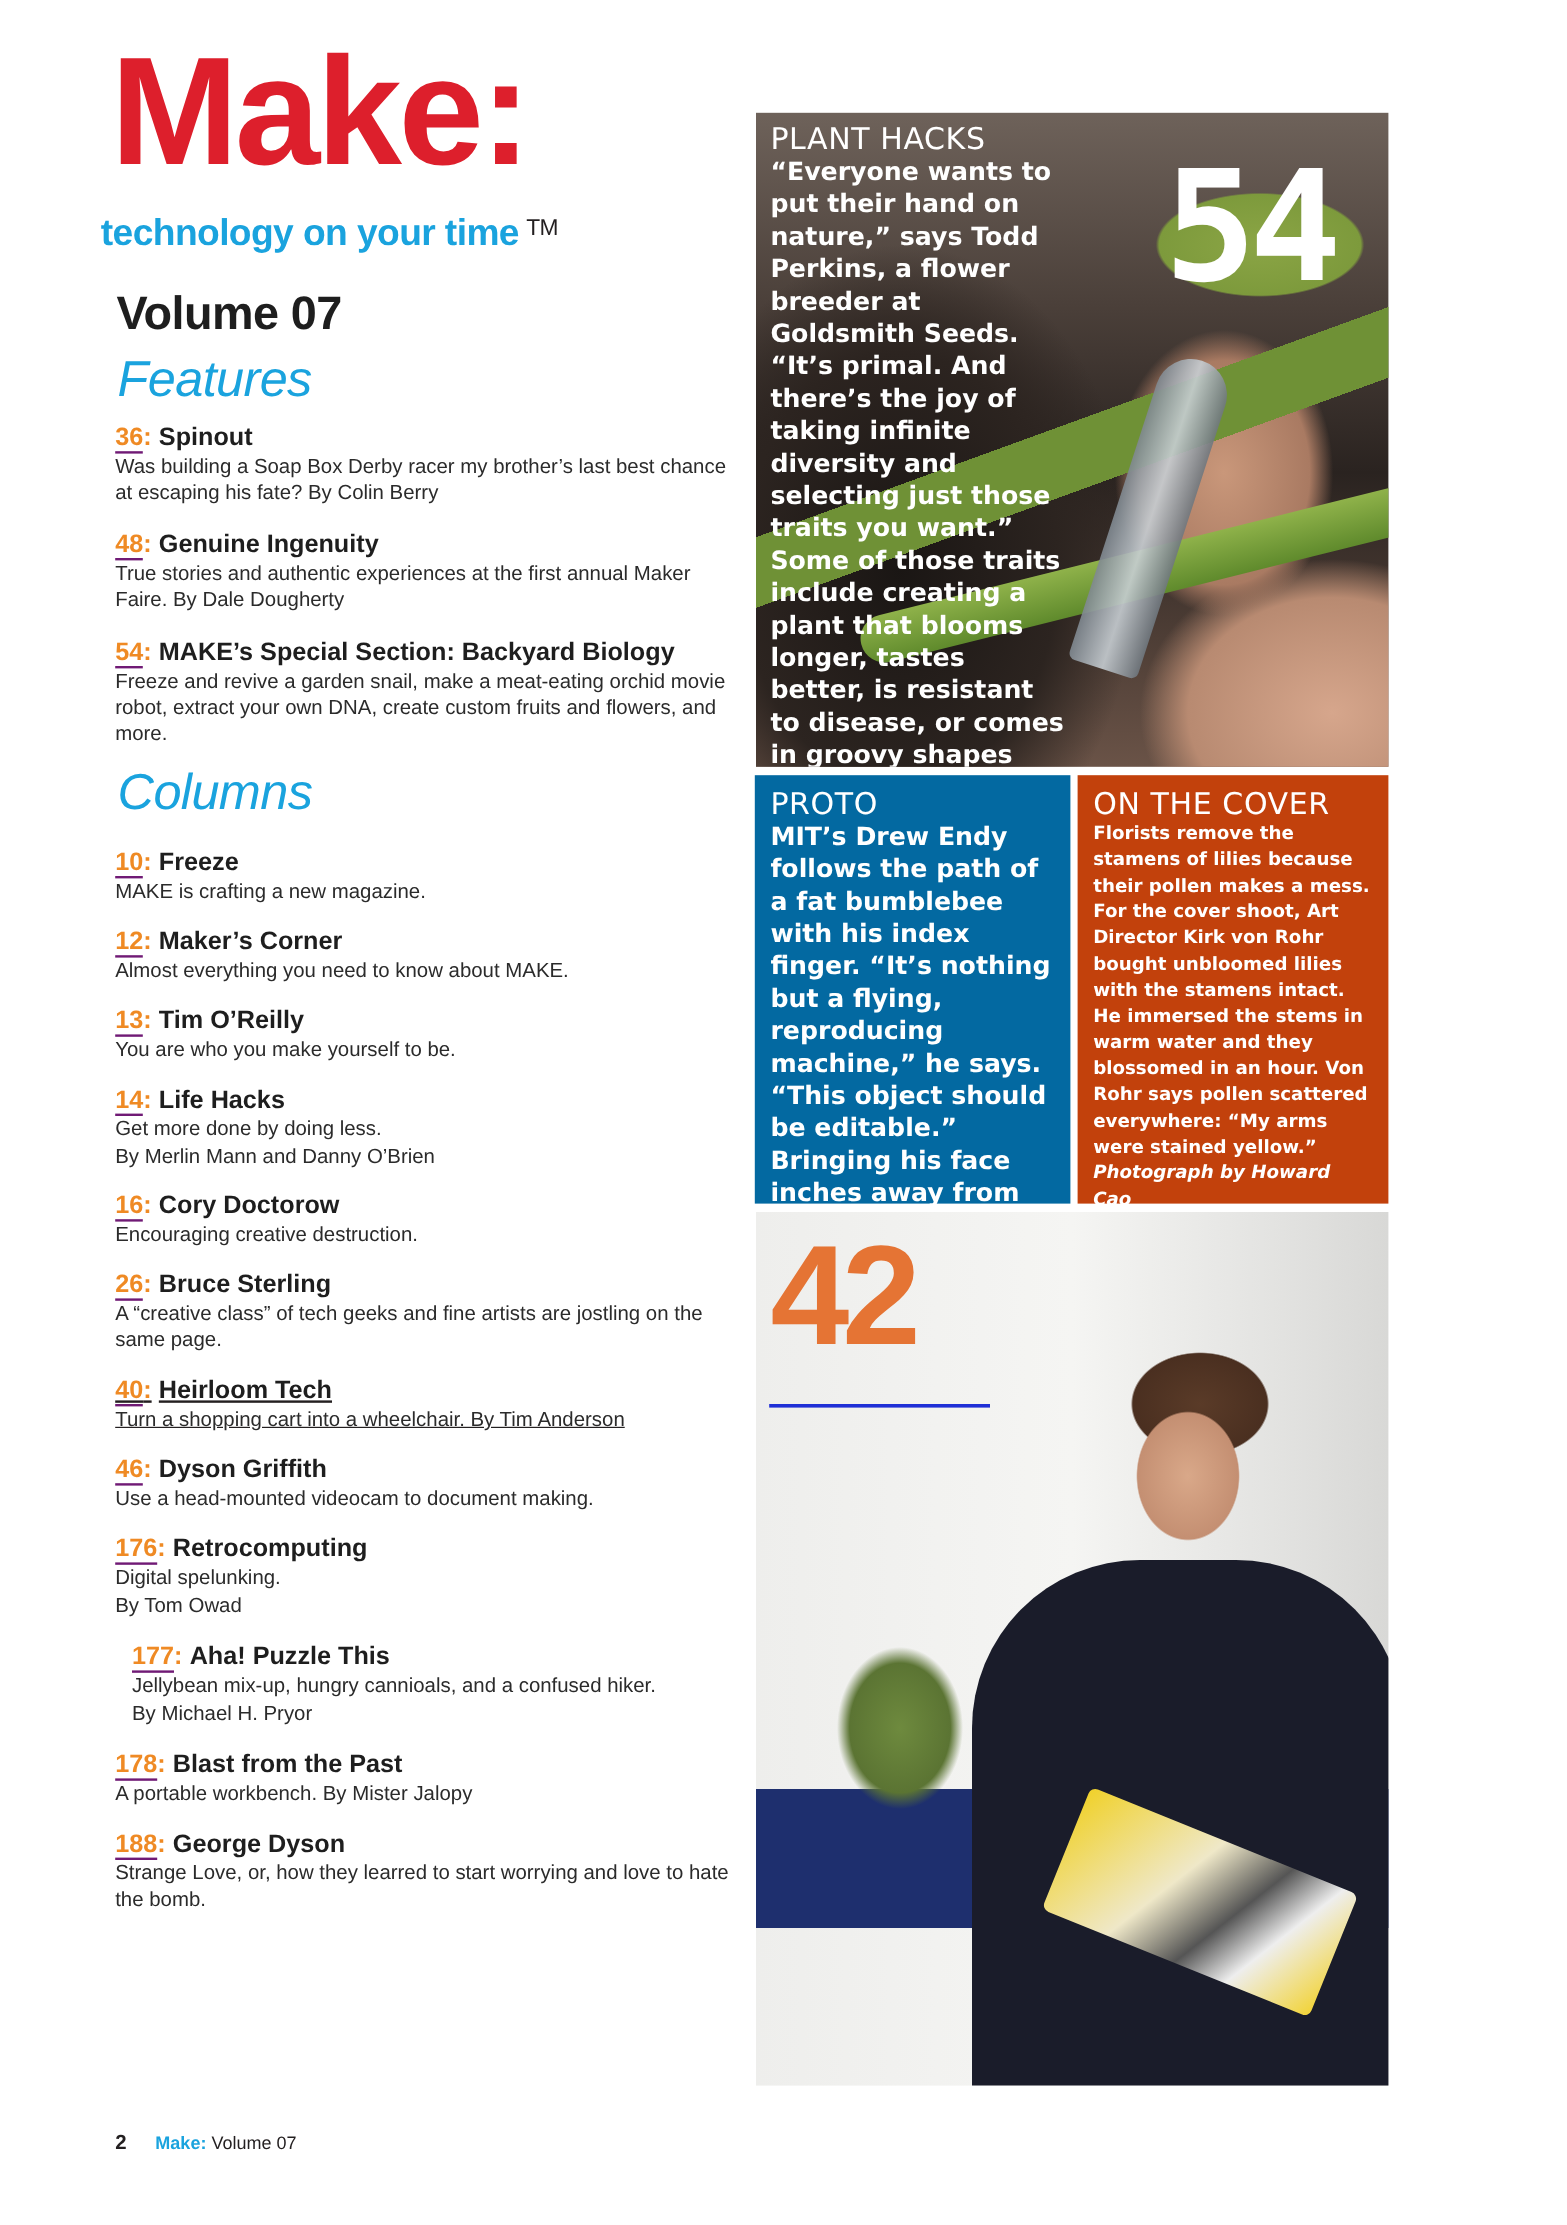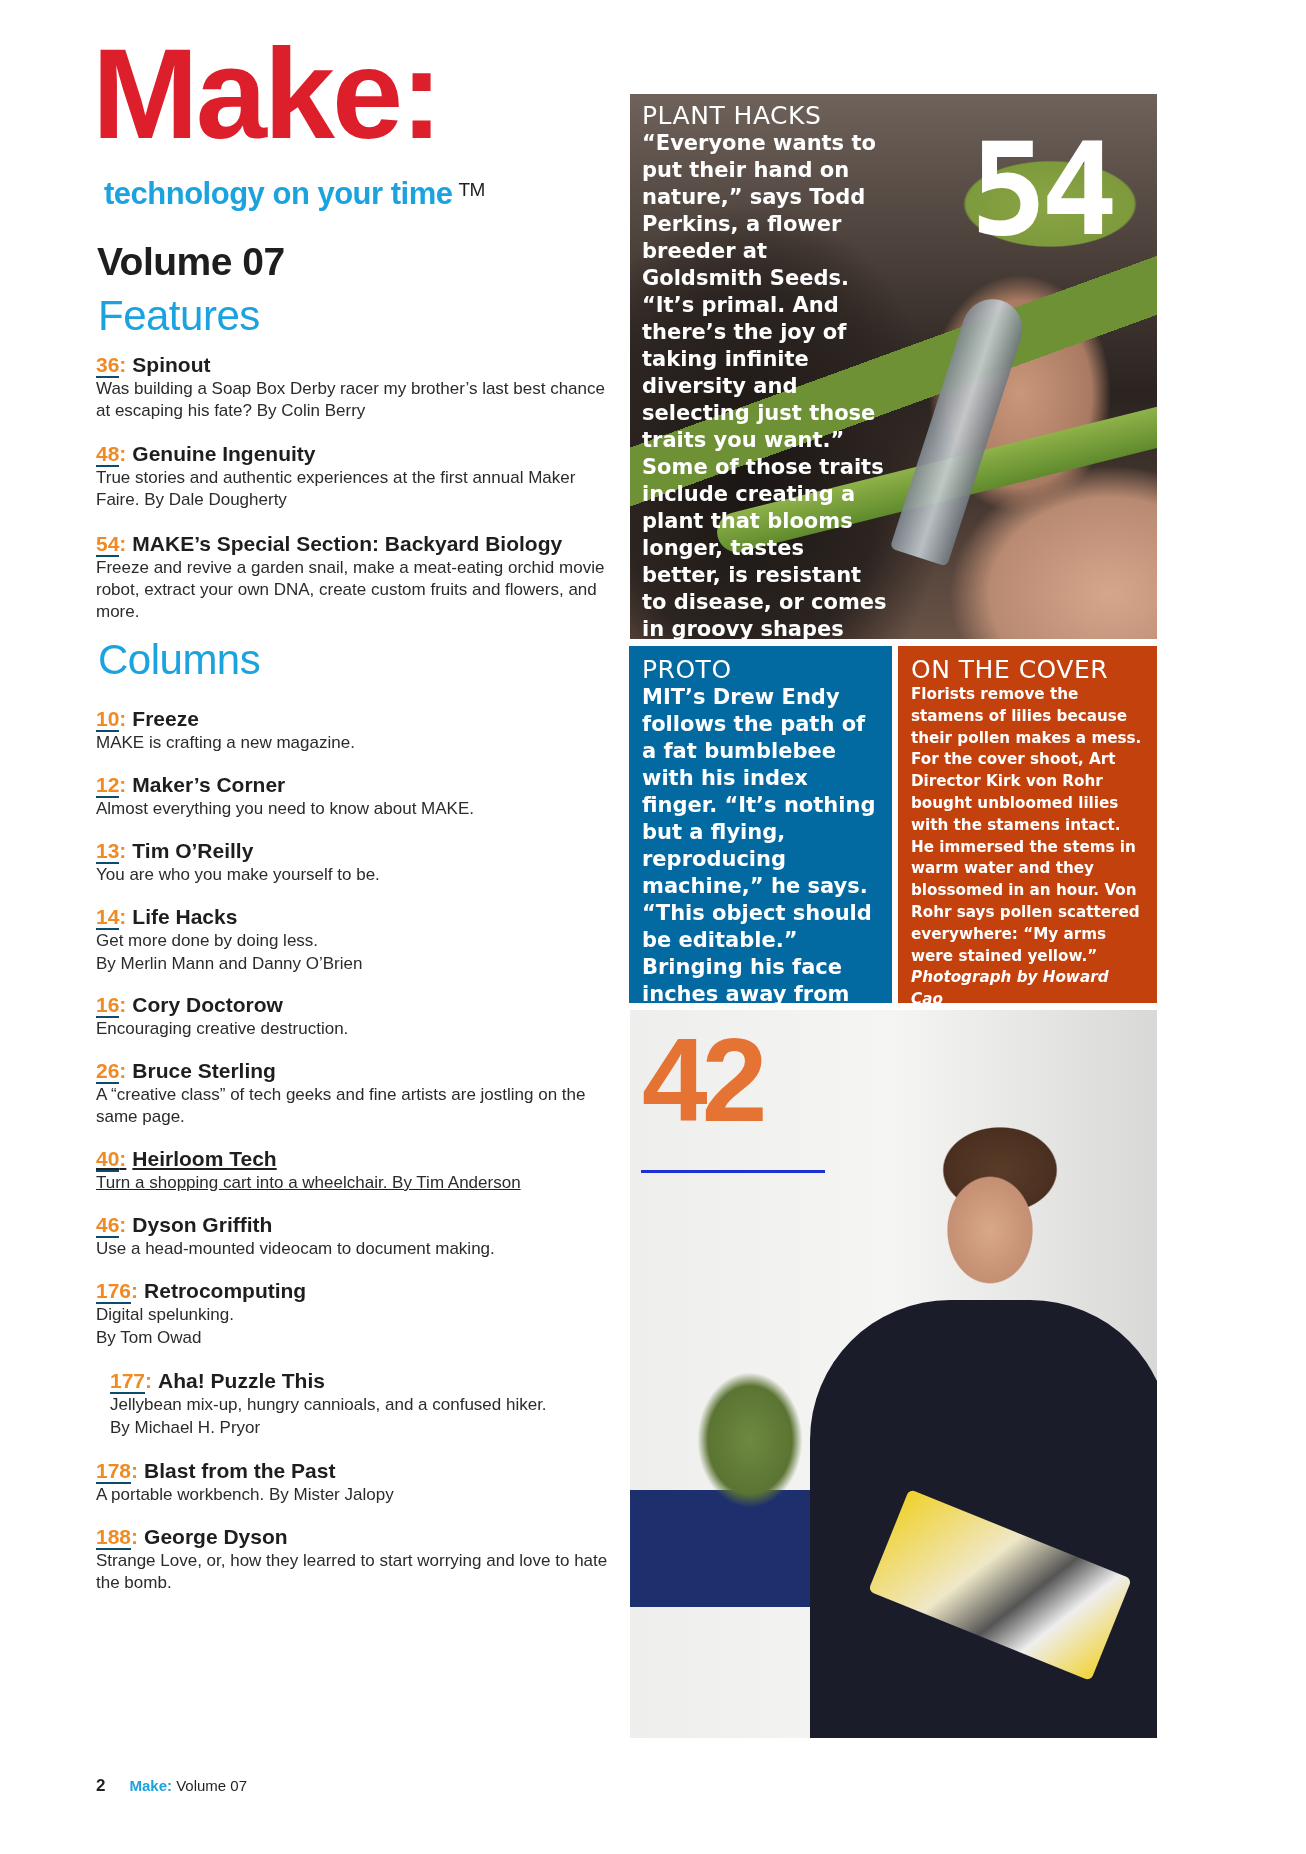--- a/index.html
+++ b/index.html
@@ -3,29 +3,29 @@
 <meta charset="utf-8">
 <style>
   html, body { margin: 0; padding: 0; background: #ffffff; }
   body { width: 1306px; height: 1854px; position: relative; overflow: hidden;
          font-family: "Liberation Sans", "DejaVu Sans", sans-serif; color: #231f20; }
 
   
   .logo { position: absolute; left: 92px; top: 40px; }
   .logo-word { font-family: "Liberation Sans", sans-serif; font-weight: 700; color: #dd1f2c;
                font-size: 128px; line-height: 108px; letter-spacing: -3px; }
-  .tagline { position: absolute; left: 104px; top: 176px; font-weight: 700; color: #1aa3de;
+  .tagline { position: absolute; left: 84px; top: 176px; font-weight: 700; color: #1aa3de;
              font-size: 31px; letter-spacing: -0.5px; white-space: nowrap; }
   .tagline .tm { font-weight: 400; font-size: 19px; color: #231f20; vertical-align: 8px; margin-left: 6px; }
   .volume { position: absolute; left: 97px; top: 240px; font-weight: 700; font-size: 39px; color: #1e1e1e; letter-spacing: -0.5px; }
 
-  .section-title { position: absolute; left: 98px; font-size: 42px; color: #1aa3de; font-weight: 400; letter-spacing: -0.5px; }
+  .section-title { position: absolute; left: 98px; font-size: 42px; color: #1aa3de; font-weight: 400; letter-spacing: -0.5px; font-style: italic; }
   .entry { position: absolute; left: 96px; width: 525px; }
   .entry-head { font-weight: 700; font-size: 21px; line-height: 25px; color: #1e1e1e; white-space: nowrap; }
-  .page-num { color: #ef8a24; border-bottom: 2px solid #0c4a6e; padding-bottom: 0; }
+  .page-num { color: #ef8a24; border-bottom: 2px solid #701a75; padding-bottom: 0; }
   .colon { color: #ef8a24; margin-right: 6px; }
   .entry-desc { font-size: 17px; line-height: 22px; color: #2b2b2b; margin-top: 1px; }
 
   .footer { position: absolute; left: 96px; top: 1776px; font-size: 15px; white-space: nowrap; }
   .footer .folio { font-weight: 700; font-size: 17px; margin-right: 24px; }
   .footer .brand { color: #1aa3de; font-weight: 700; }
 
   
   .photo { position: absolute; overflow: hidden; }
   .photo-plant { left: 630px; top: 94px; width: 527px; height: 545px;

